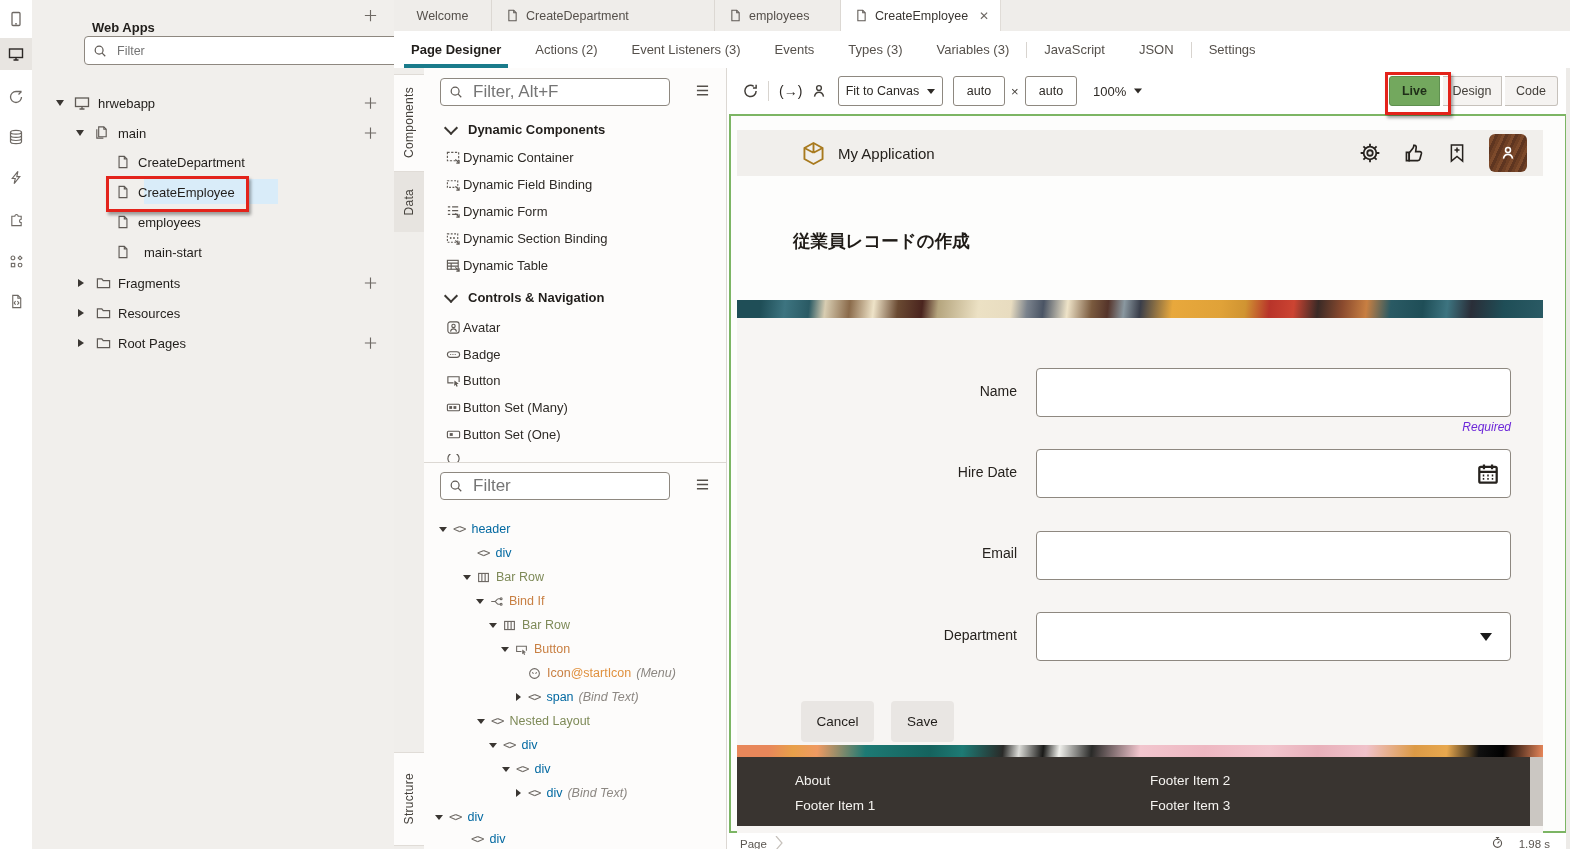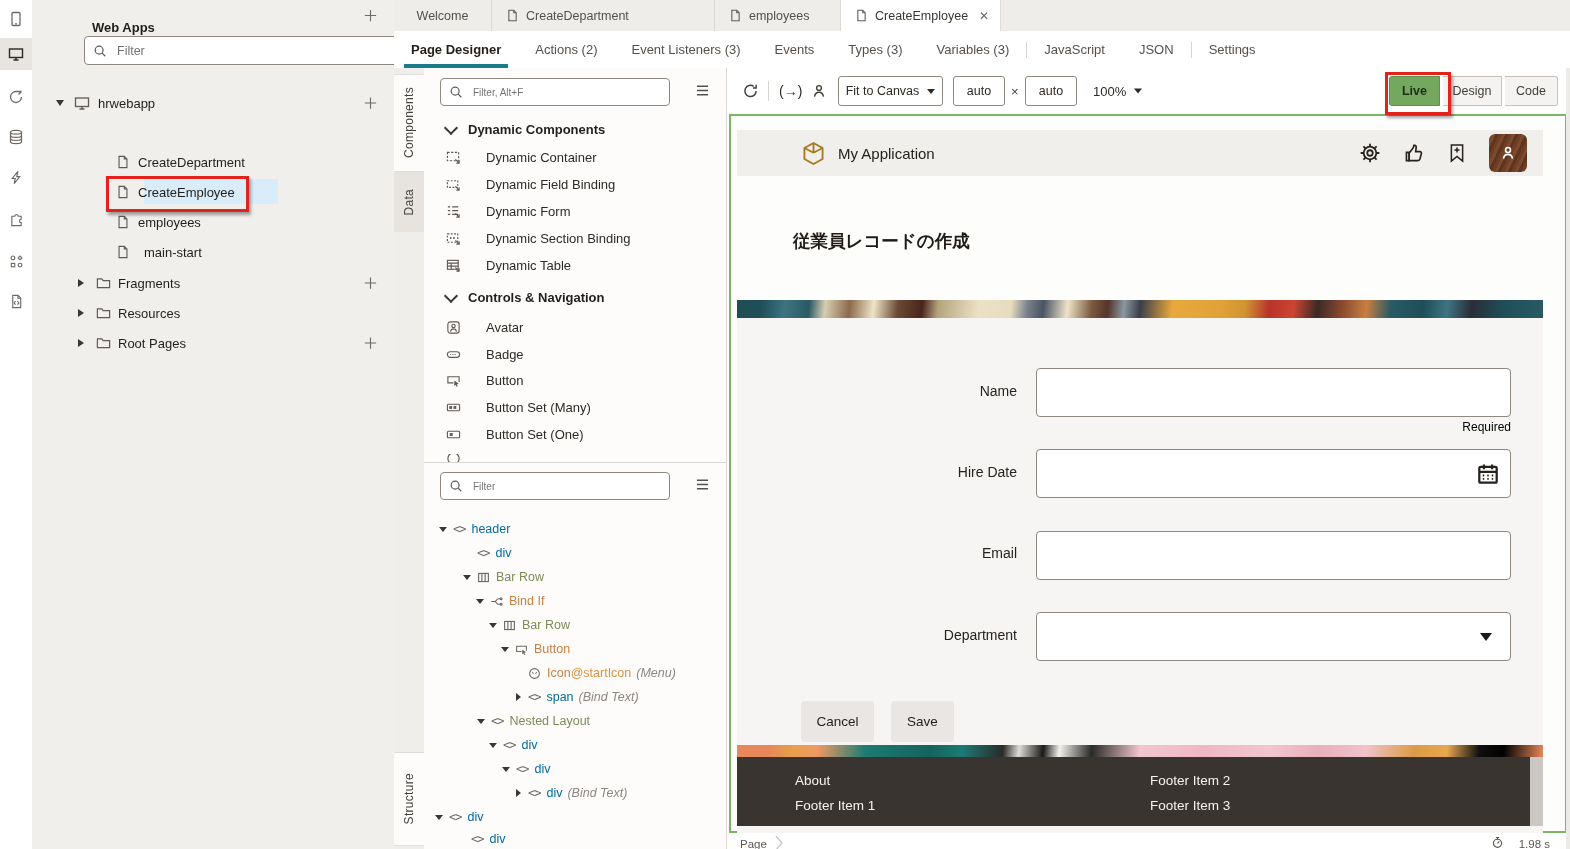--- a/index.html
+++ b/index.html
@@ -45,25 +45,25 @@
   
   #vrail{left:394px;top:68px;width:30px;height:781px;background:#f0eeeb;border-right:1px solid #e6e2de;}
   .vtab{position:absolute;left:0;width:30px;display:flex;align-items:center;justify-content:center;font-size:12px;color:#44403b;}
   .vtab span{writing-mode:vertical-rl;transform:rotate(180deg);letter-spacing:.3px;}
   .vtab.white{background:#fdfcfb;border-top:1px solid #e0dcd7;border-bottom:1px solid #e0dcd7;}
   .vtab.gray{background:#e7e4e0;}
 
   
   #mid-panel{left:424px;top:68px;width:303px;height:781px;background:#fdfcfb;border-right:1px solid #dcd8d3;box-sizing:border-box;}
   .filter-box{position:absolute;left:16px;width:230px;height:28px;background:#fff;border:1px solid #8e8880;border-radius:4px;display:flex;align-items:center;padding:0 8px;box-sizing:border-box;}
-  .filter-box input{border:none;outline:none;font-size:10px;width:100%;margin-left:8px;background:transparent;color:#3a3632;font-family:"Liberation Sans",sans-serif;}
+  .filter-box input{border:none;outline:none;font-size:17px;width:100%;margin-left:8px;background:transparent;color:#3a3632;font-family:"Liberation Sans",sans-serif;}
   .burger{position:absolute;right:16px;color:#55504b;}
   .sec-hdr{position:absolute;left:22px;font-size:13px;font-weight:bold;color:#211e1b;display:flex;align-items:center;gap:12px;}
   .chev{width:8px;height:8px;border-right:2px solid #3a3632;border-bottom:2px solid #3a3632;transform:rotate(45deg);margin-top:-4px;}
-  .citem{position:absolute;left:22px;display:flex;align-items:center;gap:25px;font-size:13px;color:#2e2a26;white-space:nowrap;}
+  .citem{position:absolute;left:22px;display:flex;align-items:center;gap:2px;font-size:13px;color:#2e2a26;white-space:nowrap;}
 
   .srow{position:absolute;left:0;width:300px;height:24px;font-size:12.5px;white-space:nowrap;display:flex;align-items:center;}
   .srow .slot{width:12px;display:flex;justify-content:center;flex:none;}
   .sarrd{width:0;height:0;border-left:4px solid transparent;border-right:4px solid transparent;border-top:5px solid #3a3632;}
   .sarrr{width:0;height:0;border-top:4px solid transparent;border-bottom:4px solid transparent;border-left:5px solid #3a3632;}
   .srow .sic{margin:0 6px 0 4px;color:#6e6964;flex:none;display:flex;}
   .t-tag{color:#0369a1;}
   .t-grn{color:#7e8a58;}
   .t-org{color:#c87f42;}
   .t-bind{color:#e0913f;}
@@ -80,21 +80,21 @@
 
   
   #canvas-frame{left:729px;top:114px;width:838px;height:719px;border:2px solid #7cb564;background:#fdfdfc;box-sizing:border-box;}
   #pv-header{position:absolute;left:6px;top:14px;width:806px;height:46px;background:#f1efec;display:flex;align-items:center;}
   #pv-title-band{position:absolute;left:6px;top:60px;width:806px;height:124px;background:#fdfdfc;}
   #pv-banner-top{position:absolute;left:6px;top:184px;width:806px;height:18px;
     background:linear-gradient(96deg,#1f4e57 0%,#1f4e57 3%,#3d7480 6%,#2a5a64 9%,#d8cdb2 11%,#8a6a4a 14%,#eee3c8 17%,#6a4a32 20%,#4a241e 23%,#b5a57e 25%,#ece1c4 30%,#e8dcc0 34%,#7a828c 36%,#4a5464 38%,#eee3c8 41%,#7a5a3e 44%,#55342a 46%,#8a98a0 48%,#3a3e4a 50%,#e8a83c 54%,#e0a238 60%,#d09432 63%,#b8342a 66%,#cc4432 69%,#3a2a26 72%,#8a4a2e 75%,#c87f42 78%,#2a5a64 81%,#1f4e57 85%,#3d7480 88%,#2a2e38 91%,#1f4e57 95%,#2a5a64 100%);}
   #pv-form{position:absolute;left:6px;top:202px;width:806px;height:537px;background:#f7f5f3;}
   .fld-label{position:absolute;width:270px;text-align:right;font-size:14px;color:#26221e;}
   .fld-input{position:absolute;left:299px;width:475px;height:49px;background:#fff;border:1px solid #8e8880;border-radius:4px;box-sizing:border-box;}
-  .fld-hint{position:absolute;font-size:12px;color:#000000;}
+  .fld-hint{position:absolute;font-size:12px;color:#6d28d9;font-style:italic;}
   .pv-btn{position:absolute;height:41px;background:#e9e6e3;border:none;border-radius:4px;font-size:13.5px;color:#211e1b;display:flex;align-items:center;justify-content:center;font-family:"Liberation Sans",sans-serif;}
   #pv-banner-bottom{position:absolute;left:6px;top:629px;width:806px;height:12px;
     background:linear-gradient(96deg,#e8875a 0%,#e8875a 4%,#e8a04a 7%,#ef9a62 10%,#1d7a74 16%,#15635e 24%,#1d7a74 28%,#2a2a28 33%,#dcdcd8 35%,#1a1a18 38%,#f0f0ec 40%,#2a2a28 44%,#f2c6ce 50%,#eeb8c2 58%,#f2c6ce 66%,#e8b0ba 72%,#f0c2ca 78%,#dc9a46 84%,#e8a84e 88%,#101010 92%,#000 95%,#e8875a 100%);}
   #pv-footer{position:absolute;left:6px;top:641px;width:793px;height:69px;background:#393430;color:#f5f3f0;font-size:13.5px;}
   .pv-scroll{position:absolute;left:799px;top:641px;width:13px;height:69px;background:#cbc7c2;}
   .foot-link{position:absolute;white-space:nowrap;}
 
   
   #status-bar{left:727px;top:833px;width:843px;height:16px;background:#fff;font-size:11.5px;color:#5b5651;}
   #right-gutter{left:1566px;top:68px;width:4px;height:781px;background:#edebe8;}
@@ -176,20 +176,36 @@
 
     <div class="wrow" style="top:88px">
       <span class="arr arrd" style="left:24px"></span>
       <span class="ic" style="position:absolute;left:42px;top:50%;transform:translateY(-50%)">
           <svg width="16" height="16" viewBox="0 0 16 16" fill="none" stroke="currentColor" stroke-width="1.3">
             <rect x="1.5" y="3" width="13" height="8.5"></rect>
             <path d="M5.5 14h5M8 11.5V14"></path>
           </svg>
         </span>
       <span class="lbl" style="left:66px">hrwebapp</span>
+      <span class="plus plus-btn" style="right:16px">
+          <svg width="15" height="15" viewBox="0 0 16 16" fill="none" stroke="currentColor" stroke-width="1.2">
+            <path d="M8 2v12M2 8h12"></path>
+          </svg>
+        </span>
+    </div>
+    <div class="wrow" style="top:118px">
+      <span class="arr arrd" style="left:44px"></span>
+      <span class="ic" style="position:absolute;left:62px;top:50%;transform:translateY(-50%)">
+          <svg width="15" height="15" viewBox="0 0 16 16" fill="none" stroke="currentColor" stroke-width="1.2">
+            <path d="M5 1.5h5.5l2.5 2.5v8H5z"></path>
+            <path d="M10.5 1.5V4H13"></path>
+            <path d="M3 4v9.5h7"></path>
+          </svg>
+        </span>
+      <span class="lbl" style="left:86px">main</span>
       <span class="plus plus-btn" style="right:16px">
           <svg width="15" height="15" viewBox="0 0 16 16" fill="none" stroke="currentColor" stroke-width="1.2">
             <path d="M8 2v12M2 8h12"></path>
           </svg>
         </span>
     </div>
     <div class="wrow" style="top:147px">
       <span class="ic" style="position:absolute;left:84px;top:50%;transform:translateY(-50%)">
           <svg width="14" height="14" viewBox="0 0 16 16" fill="none" stroke="currentColor" stroke-width="1.3">
             <path d="M3.5 1.5h6L12.5 4.5v10h-9z"></path>

